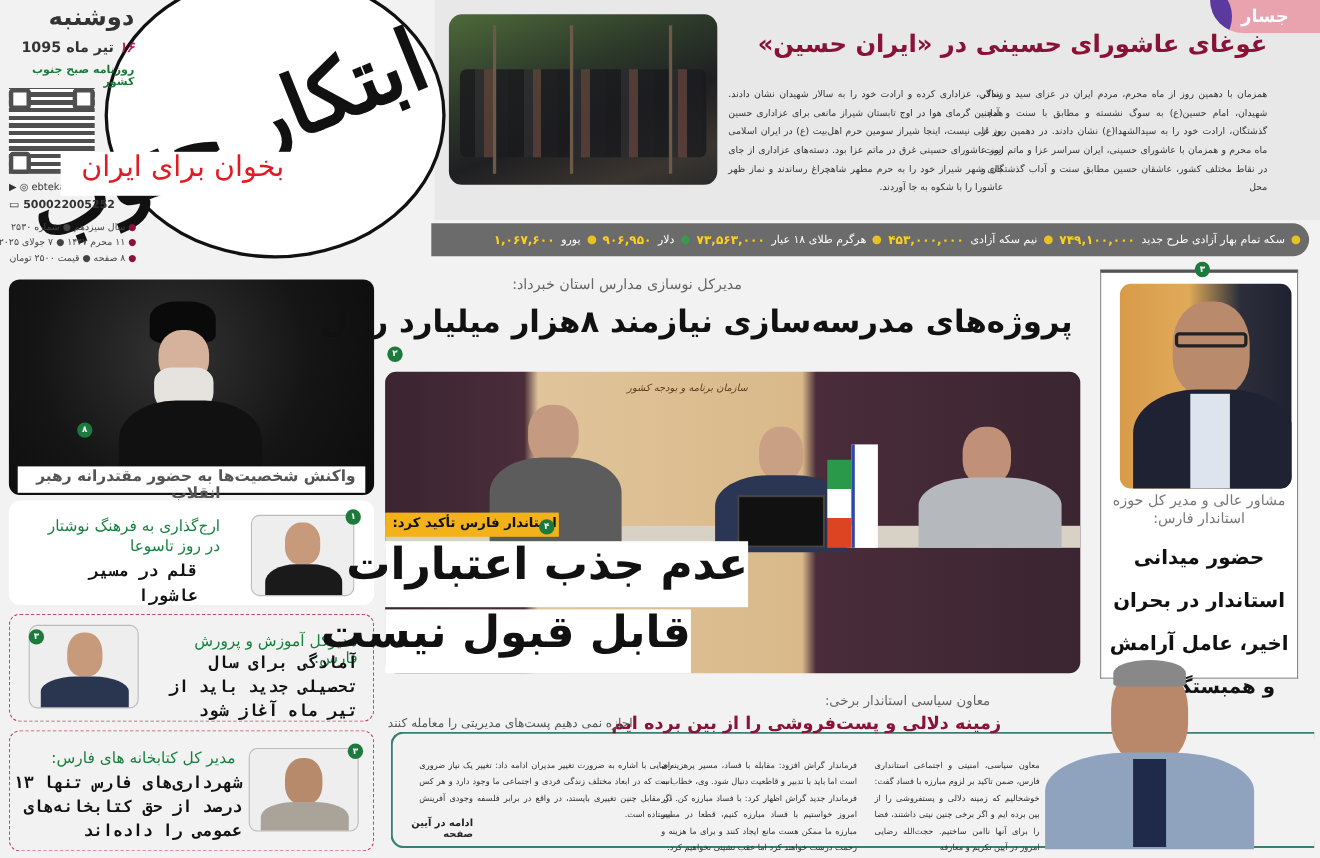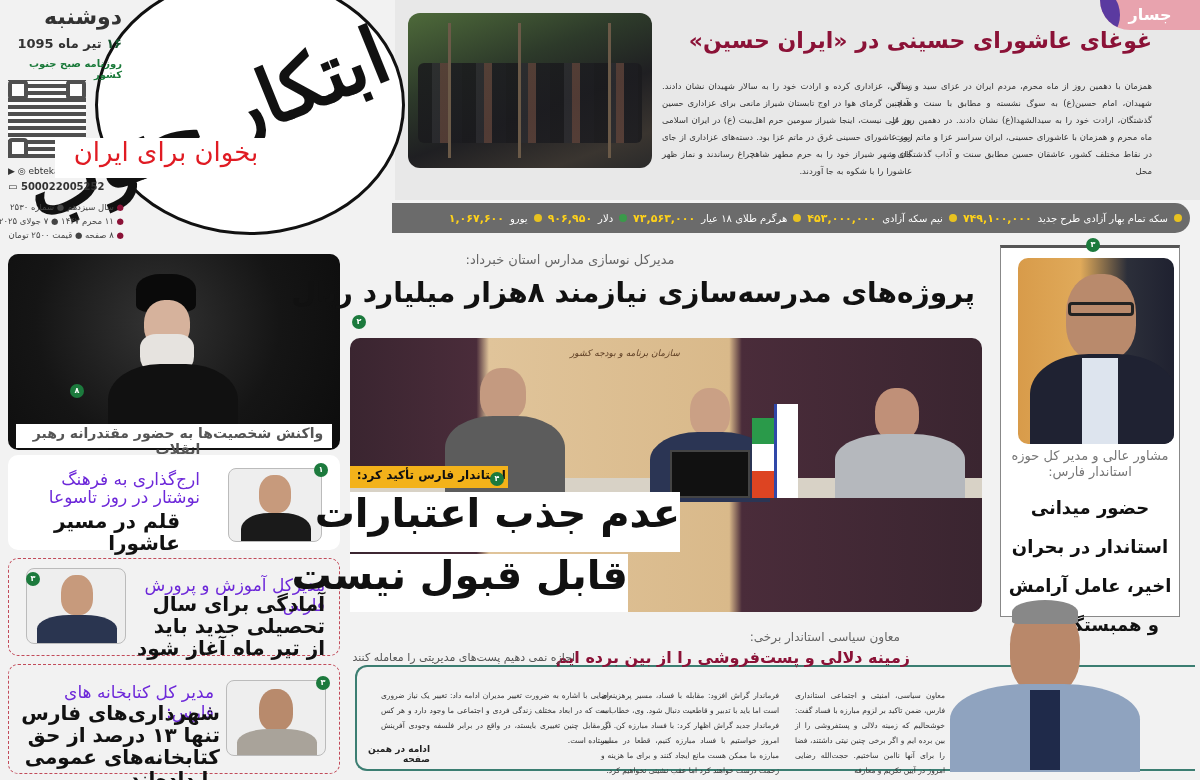--- a/index.html
+++ b/index.html
@@ -16,21 +16,21 @@
   .lead-col2{left:662px;top:78px;width:250px;}
   .lead-photo{left:408px;top:13px;width:244px;height:155px;border-radius:12px;overflow:hidden;background:linear-gradient(160deg,#4e6a3a 0%,#2d3a2a 35%,#1f1f22 60%,#3a3530 85%,#2a2a2a 100%);}
   .lead-photo .people{position:absolute;left:10px;right:10px;top:50px;height:80px;background:repeating-linear-gradient(90deg,#1a1a1d 0 14px,#2b2b2f 14px 22px,#5a4038 22px 30px,#1c1c20 30px 44px);opacity:.85;border-radius:6px;}
   .lead-photo .pole{position:absolute;top:10px;bottom:10px;width:3px;background:#6b5a48;}
   
   .logo-circle{left:95px;top:-25px;width:310px;height:260px;border-radius:50%;background:#fff;border:3px solid #111;}
   .logo-text{left:105px;top:60px;width:290px;font-family:"DejaVu Serif",serif;font-size:78px;font-weight:bold;color:#111;transform:rotate(-22deg);white-space:nowrap;text-align:center;letter-spacing:-4px;}
   
   .day{left:4px;top:4px;width:118px;text-align:right;font-size:22px;font-weight:bold;color:#333;}
   .date{left:4px;top:36px;width:118px;text-align:right;font-size:13px;font-weight:bold;color:#333;}
-  .date b{color:#14532d;}
+  .date b{color:#be185d;font-style:italic;}
   .slogan{left:0;top:58px;width:122px;text-align:right;font-size:10px;font-weight:bold;color:#1a7a3a;}
   .qr{left:8px;top:80px;width:78px;height:78px;background:
      repeating-linear-gradient(0deg,#333 0 4px,#fff 4px 7px),#fff;position:absolute;opacity:.85;}
   .qr-c{position:absolute;width:20px;height:20px;border:4px solid #333;background:#fff;border-radius:4px;}
   .social{left:8px;top:166px;font-size:9px;color:#333;direction:ltr;white-space:nowrap;}
   .phone{left:8px;top:181px;font-size:10px;font-weight:bold;color:#333;direction:ltr;white-space:nowrap;}
   .meta{left:6px;width:118px;font-size:8.5px;color:#444;text-align:right;white-space:nowrap;}
   .meta:before{content:"● ";color:#8b1237;}
   
   .ticker{left:392px;top:203px;width:798px;height:30px;background:#6b6b6b;border-radius:0 15px 15px 0;color:#fff;font-size:10px;display:flex;align-items:center;gap:6px;padding:0 8px;white-space:nowrap;}
@@ -41,22 +41,22 @@
   .leader-title-box{left:55px;top:138px;width:222px;height:40px;background:#fff;}
   .leader-title{left:55px;top:137px;width:222px;text-align:center;font-size:26px;font-weight:normal;color:#e01b23;}
   .leader-sub-box{left:16px;top:184px;width:316px;height:24px;background:#fff;}
   .leader-sub{left:16px;top:186px;width:324px;text-align:center;font-size:14px;font-weight:bold;color:#555;}
   .badge{width:14px;height:14px;border-radius:50%;background:#1c7a3d;color:#fff;font-size:8px;text-align:center;line-height:14px;font-weight:bold;position:absolute;}
   .card{background:#fff;border-radius:10px;}
   .dash-box{border:1.5px dashed #c24b5a;border-radius:10px;}
   .avatar{border:1px solid #bbb;border-radius:8px;overflow:hidden;background:#eee;}
   .face{position:absolute;border-radius:45% 45% 40% 40%;background:#c79a7c;}
   .suit{position:absolute;border-radius:40% 40% 0 0;}
-  .small-kicker{font-size:17px;color:#6d28d9;text-align:right;}
-  .small-head{font-size:20px;font-weight:bold;color:#111;text-align:right;line-height:22px;}
+  .small-kicker{font-size:14px;color:#15803d;text-align:right;}
+  .small-head{font-size:15px;font-weight:bold;color:#111;text-align:right;line-height:22px;font-family:Liberation Mono, monospace;}
   
   .kicker-center{left:350px;top:252px;width:440px;text-align:center;font-size:13px;color:#666;}
   .head-center{left:355px;top:276px;width:620px;text-align:center;font-size:28px;font-weight:bold;color:#111;white-space:nowrap;}
   .main-photo{left:350px;top:338px;width:632px;height:274px;border-radius:10px;overflow:hidden;background:linear-gradient(90deg,#3a2530 0%,#4a2c3a 20%,#e0c49a 22%,#d9b98a 60%,#4a2c3a 62%,#3a2530 100%);}
   .caption-yellow{left:350px;top:466px;width:158px;height:22px;background:#f3b21a;}
   .caption-yellow-t{left:352px;top:468px;width:154px;font-size:12px;font-weight:bold;color:#111;text-align:right;}
   .big1-box{left:350px;top:492px;width:330px;height:60px;background:#fff;}
   .big1{left:350px;top:490px;width:330px;text-align:center;font-size:40px;font-weight:bold;color:#111;white-space:nowrap;}
   .big2-box{left:350px;top:554px;width:278px;height:58px;background:#fff;}
   .big2{left:350px;top:552px;width:278px;text-align:center;font-size:40px;font-weight:bold;color:#111;white-space:nowrap;}
@@ -200,19 +200,19 @@
 <div class="abs right-kicker">مشاور عالی و مدیر کل حوزه استاندار فارس:</div>
 <div class="abs right-head">حضور میدانی استاندار در بحران اخیر، عامل آرامش و همبستگی شد</div>
 
 <div class="abs bot-frame"></div>
 <div class="abs bot-kicker" style="left:700px;top:630px">معاون سیاسی استاندار برخی:</div>
 <div class="abs bot-head">زمینه دلالی و پست‌فروشی را از بین برده ایم</div>
 <div class="abs bot-aside">اجازه نمی دهیم پست‌های مدیریتی را معامله کنند</div>
 <div class="abs bot-col" style="left:795px;top:688px;width:150px">معاون سیاسی، امنیتی و اجتماعی استانداری فارس، ضمن تاکید بر لزوم مبارزه با فساد گفت: خوشحالیم که زمینه دلالی و پستفروشی را از بین برده ایم و اگر برخی چنین نیتی داشتند، فضا را برای آنها ناامن ساختیم. حجت‌الله رضایی امروز در آیین تکریم و معارفه</div>
 <div class="abs bot-col" style="left:601px;top:688px;width:178px">فرماندار گراش افزود: مقابله با فساد، مسیر پرهزینه‌ای است اما باید با تدبیر و قاطعیت دنبال شود. وی، خطاب به فرماندار جدید گراش اظهار کرد: با فساد مبارزه کن. اگر امروز خواستیم با فساد مبارزه کنیم، قطعا در مسیر مبارزه ما ممکن هست مانع ایجاد کنند و برای ما هزینه و زحمت درست خواهند کرد اما عقب نشینی نخواهیم کرد.</div>
 <div class="abs bot-col" style="left:381px;top:688px;width:230px">رضایی با اشاره به ضرورت تغییر مدیران ادامه داد: تغییر یک نیاز ضروری است که در ابعاد مختلف زندگی فردی و اجتماعی ما وجود دارد و هر کس در مقابل چنین تغییری بایستد، در واقع در برابر فلسفه وجودی آفرینش ایستاده است.</div>
-<div class="abs bot-more">ادامه در همین صفحه</div>
+<div class="abs bot-more">ادامه در آیین صفحه</div>
 <div class="abs bot-photo">
   <div class="face" style="left:60px;top:4px;width:70px;height:90px;background:#b9886a"></div>
   <div class="abs" style="left:62px;top:0;width:66px;height:24px;border-radius:50% 50% 10% 10%;background:#888"></div>
   <div class="suit" style="left:0;top:84px;width:190px;height:88px;background:#8fa3bf"></div>
   <div class="abs" style="left:80px;top:90px;width:30px;height:80px;background:#1f2a4a"></div>
 </div>
 
 </body></html>

